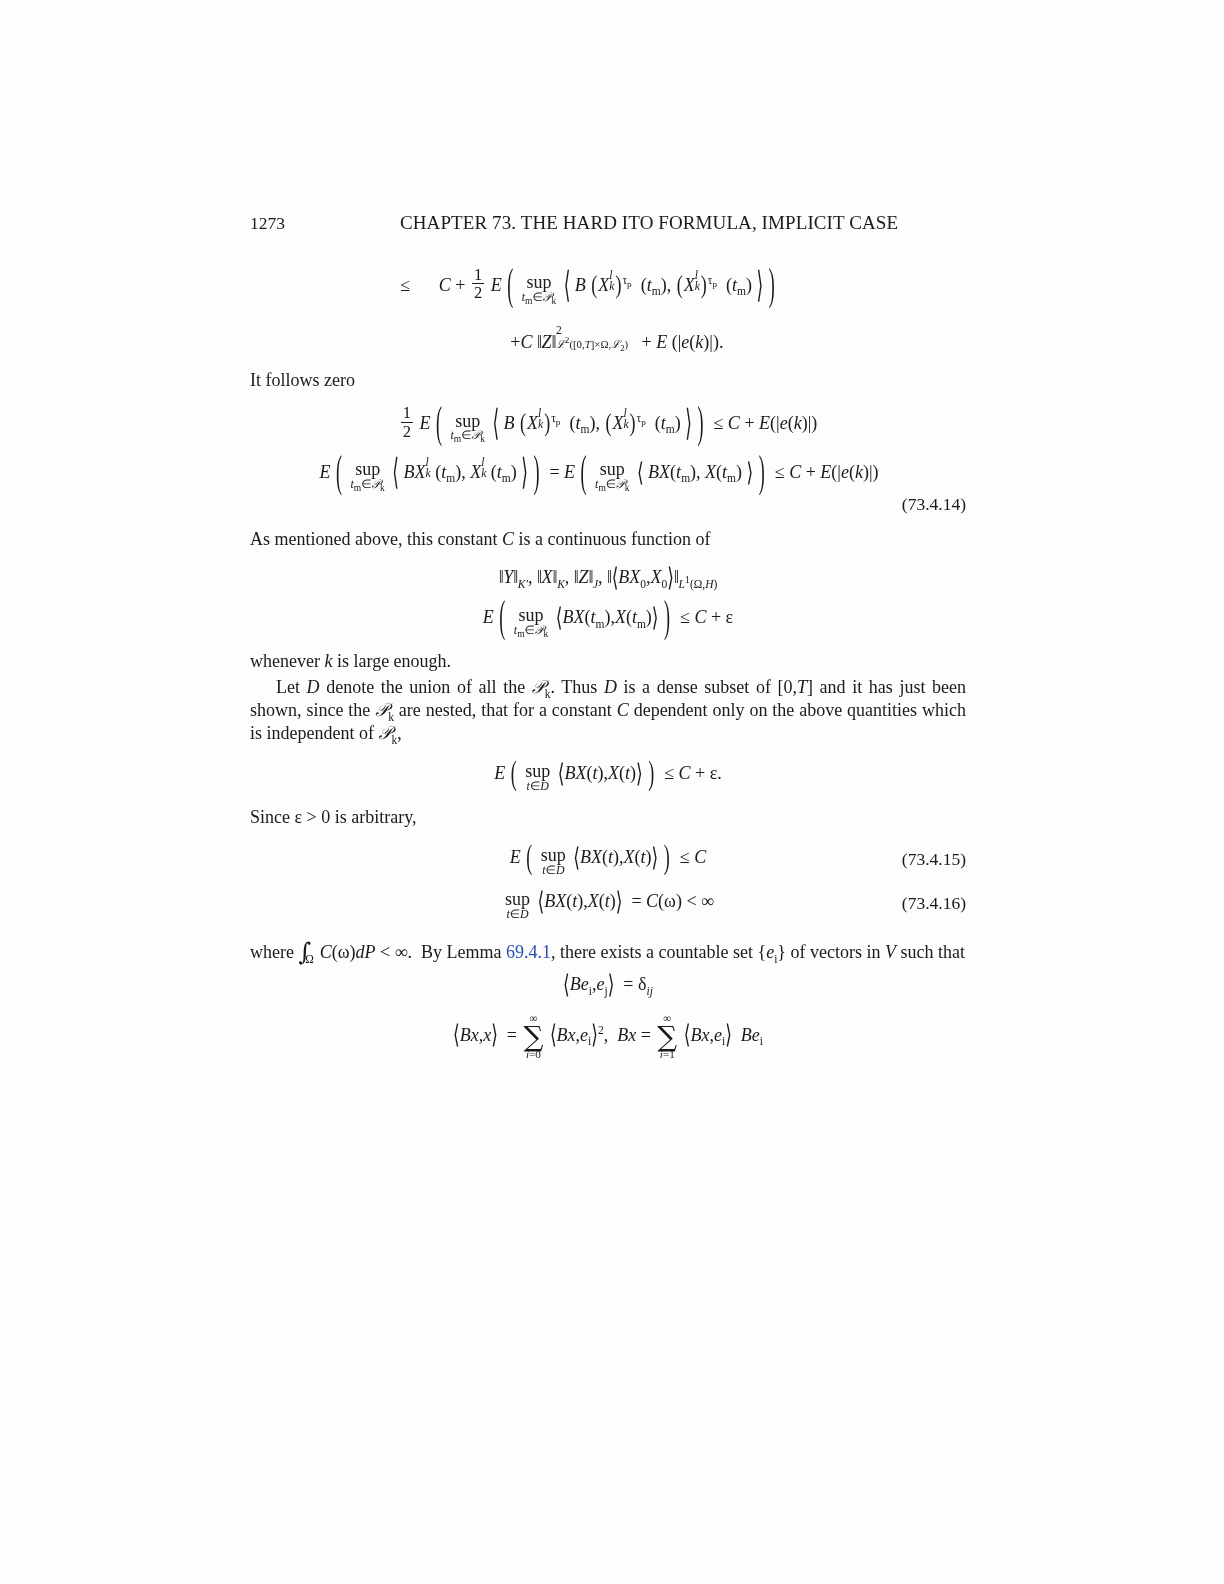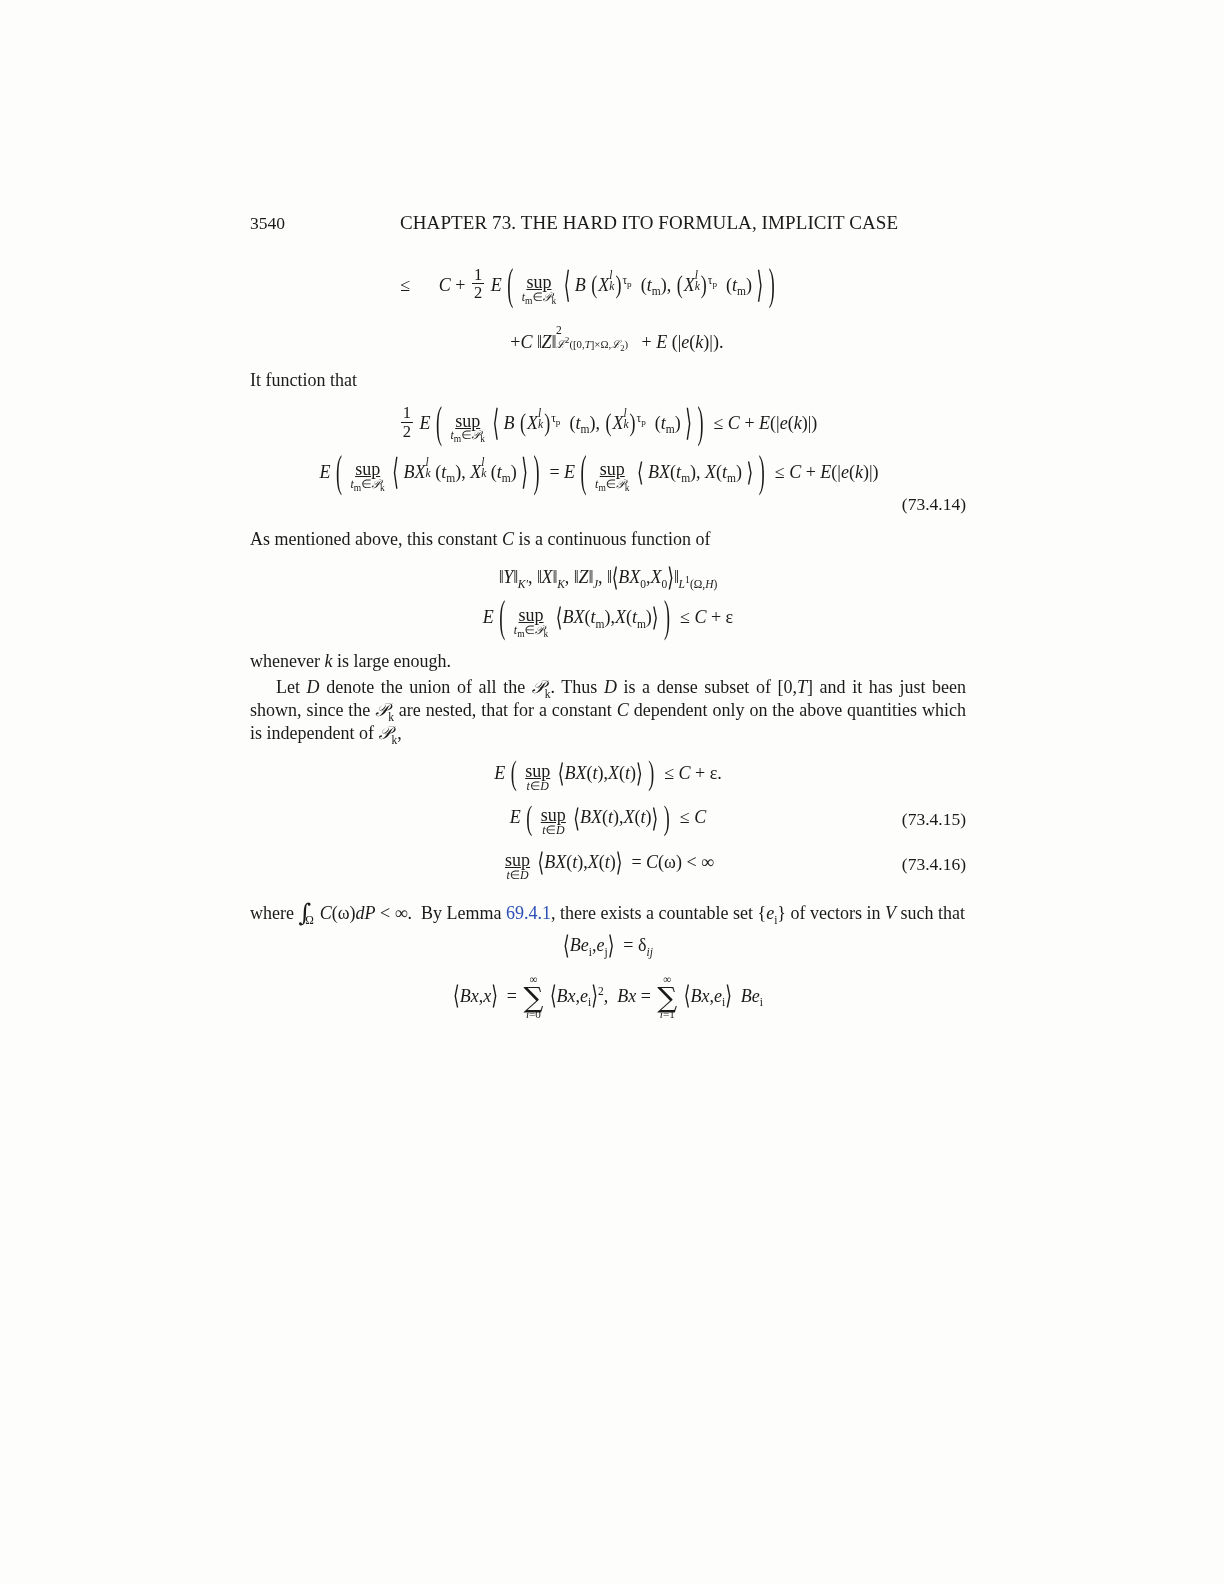--- a/index.html
+++ b/index.html
@@ -125,21 +125,21 @@
   .frac .den { display: block; border-top: 1px solid #1a1a1a; padding: 0 2px; }
   .supop {
     display: inline-block;
     text-align: center;
     vertical-align: middle;
     line-height: 1.05;
     margin: 0 3px;
     position: relative;
     top: 0.12em;
   }
-  .supop .op { display: block; font-size: 1em; text-decoration: underline; }
+  .supop .op { display: block; font-size: 1em; }
   .supop .sub { display: block; font-size: 0.66em; margin-top: -1px; }
   .sumop {
     display: inline-block;
     text-align: center;
     vertical-align: middle;
     line-height: 1.0;
     margin: 0 2px;
     position: relative;
   }
   .sumop .top { display: block; font-size: 0.62em; }
@@ -162,21 +162,21 @@
   .stack-sup-sub .dn { display: block; font-size: 0.64em; position: relative; top: -0.05em; }
   .intop { font-size: 1.35em; font-family: "DejaVu Serif", serif; position: relative; top: 0.08em; }
 </style>
 </head>
 <body>
 
 <div class="page">
   <div class="content">
 
     <div class="header-row">
-      <span class="folio">3540</span>
+      <span class="folio">1273</span>
       <span class="running-head">CHAPTER 73.  THE HARD ITO FORMULA, IMPLICIT CASE</span>
     </div>
 
     <div class="eq-block" style="margin-top:26px;">
       <div class="eq-inner" style="margin-left:-40px;">
         <div style="white-space:nowrap;">
           <span class="mo" style="display:inline-block;width:34px;">≤</span>
           <span class="mi">C</span><span class="mo"> + </span>
           <span class="frac"><span class="num mn">1</span><span class="den mn">2</span></span>
           <span class="mi">E</span>
@@ -193,21 +193,21 @@
         </div>
         <div style="white-space:nowrap; margin-top:20px; margin-left:110px;">
           <span class="mo">+</span><span class="mi">C</span>
           <span class="norm">‖</span><span class="mi">Z</span><span class="norm">‖</span><span class="stack-sup-sub"><span class="up">2</span><span class="dn" style="font-size:0.60em;"><span class="scriptP">ℒ</span><sup style="font-size:0.8em;">2</sup>([0,<span class="mi">T</span>]×Ω,<span class="scriptP">ℒ</span><sub style="font-size:0.8em;">2</sub>)</span></span>
           <span class="mo">&nbsp;&nbsp;+ </span><span class="mi">E</span>
           <span class="mo">(|</span><span class="mi">e</span><span class="mo">(</span><span class="mi">k</span><span class="mo">)|)</span><span class="mo">.</span>
         </div>
       </div>
     </div>
 
-    <p class="para" style="margin-top:16px;">It function that</p>
+    <p class="para" style="margin-top:16px;">It follows zero</p>
 
     <div class="eq-block" style="margin-top:14px;">
       <div class="eq-inner">
         <div style="white-space:nowrap;">
           <span class="frac"><span class="num mn">1</span><span class="den mn">2</span></span>
           <span class="mi">E</span>
           <span class="big-paren">(</span>
           <span class="supop"><span class="op">sup</span><span class="sub"><span class="mi">t</span><sub class="s" style="font-size:0.8em;">m</sub>∈<span class="scriptP">𝒫</span><sub class="s" style="font-size:0.8em;">k</sub></span></span>
           <span class="ang">⟨</span>
           <span class="mi">B</span>
@@ -281,20 +281,21 @@
       <div class="eq-inner">
         <span class="mi">E</span>
         <span class="big-paren-s">(</span>
         <span class="supop"><span class="op">sup</span><span class="sub"><span class="mi">t</span>∈<span class="mi">D</span></span></span>
         <span class="ang-s">⟨</span><span class="mi">BX</span><span class="mo">(</span><span class="mi">t</span><span class="mo">)</span><span class="mo">,</span><span class="mi">X</span><span class="mo">(</span><span class="mi">t</span><span class="mo">)</span><span class="ang-s">⟩</span>
         <span class="big-paren-s">)</span>
         <span class="mo">&nbsp;≤ </span><span class="mi">C</span><span class="mo"> + ε.</span>
       </div>
     </div>
 
+    <p class="para" style="margin-top:16px;">Since ε &gt; 0 is arbitrary,</p>
 
     <div class="eq-block" style="margin-top:14px;">
       <div class="eq-inner">
         <span class="mi">E</span>
         <span class="big-paren-s">(</span>
         <span class="supop"><span class="op">sup</span><span class="sub"><span class="mi">t</span>∈<span class="mi">D</span></span></span>
         <span class="ang-s">⟨</span><span class="mi">BX</span><span class="mo">(</span><span class="mi">t</span><span class="mo">)</span><span class="mo">,</span><span class="mi">X</span><span class="mo">(</span><span class="mi">t</span><span class="mo">)</span><span class="ang-s">⟩</span>
         <span class="big-paren-s">)</span>
         <span class="mo">&nbsp;≤ </span><span class="mi">C</span>
       </div>

